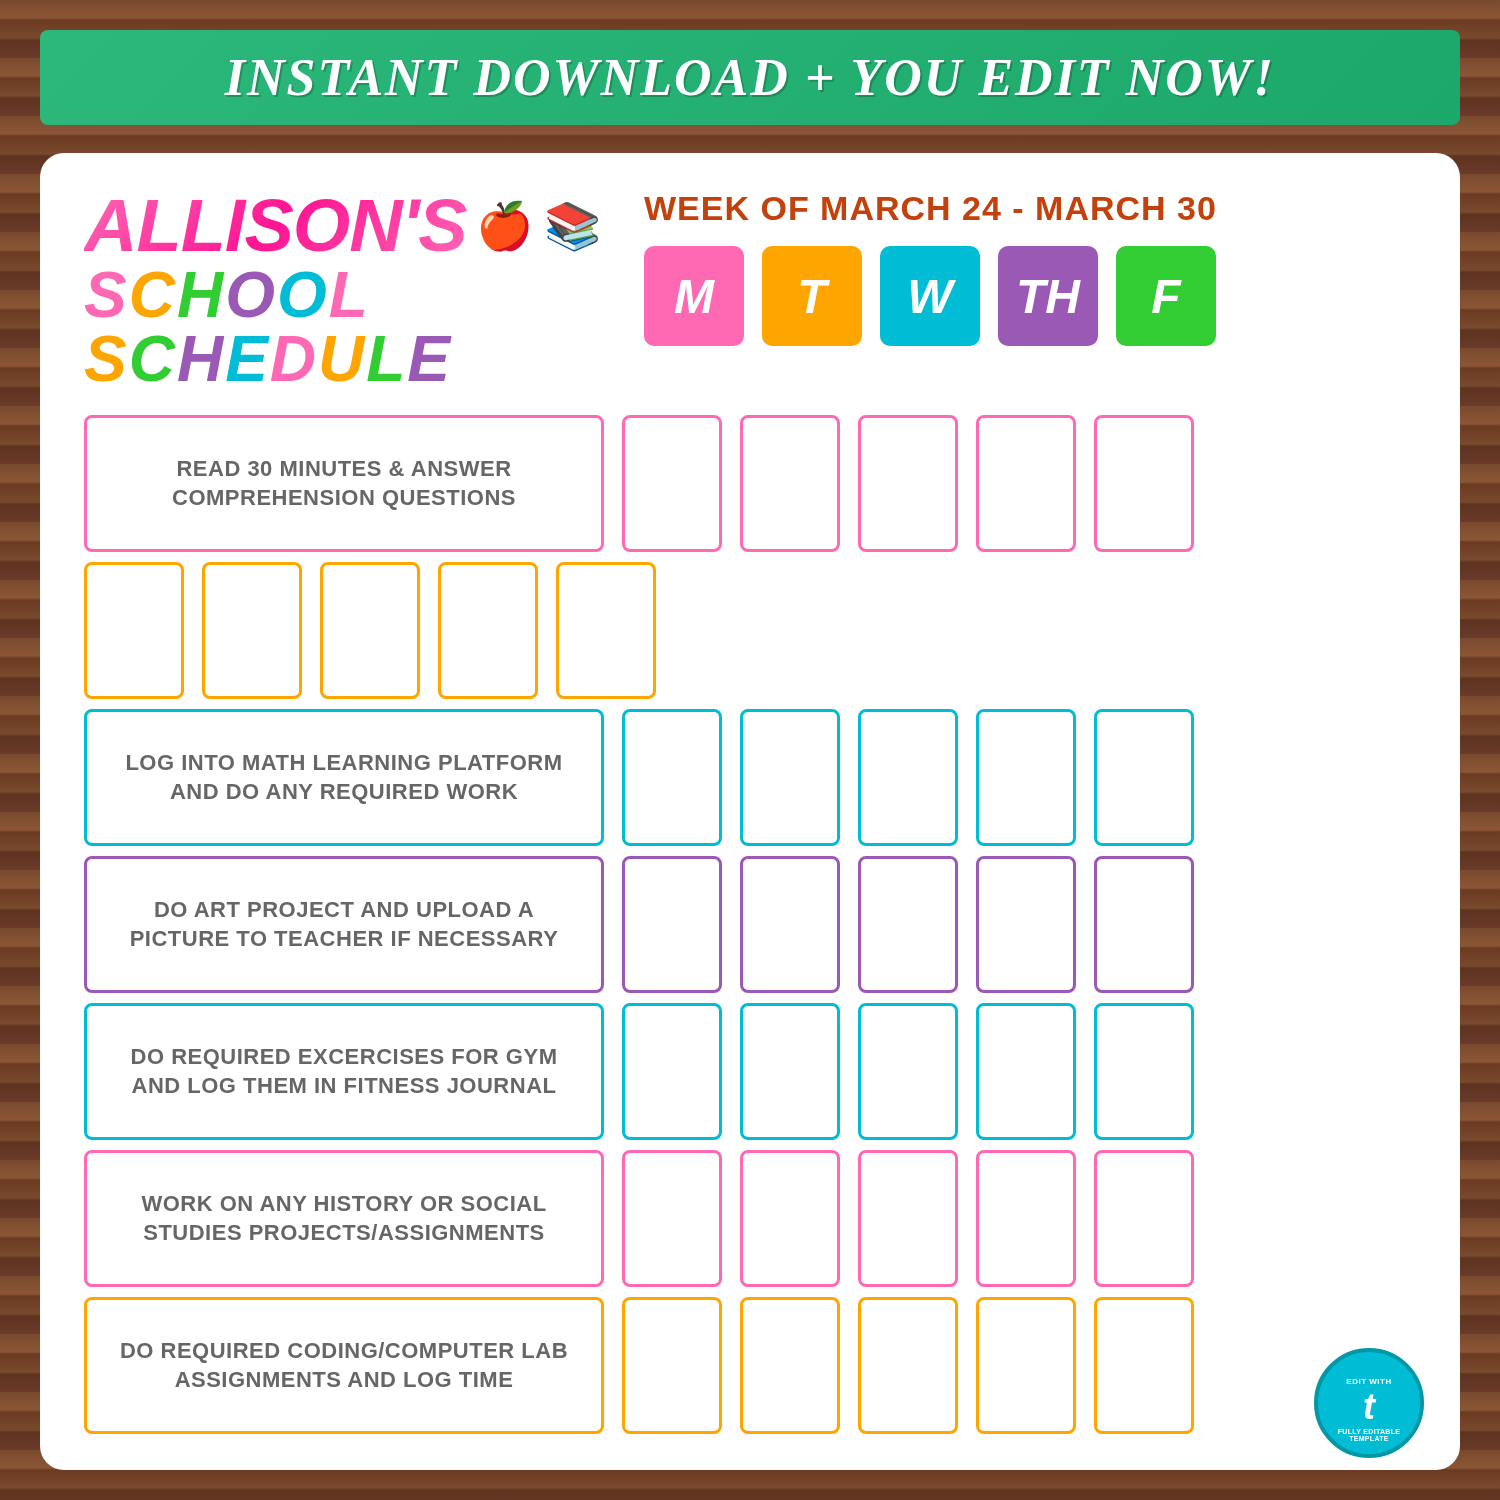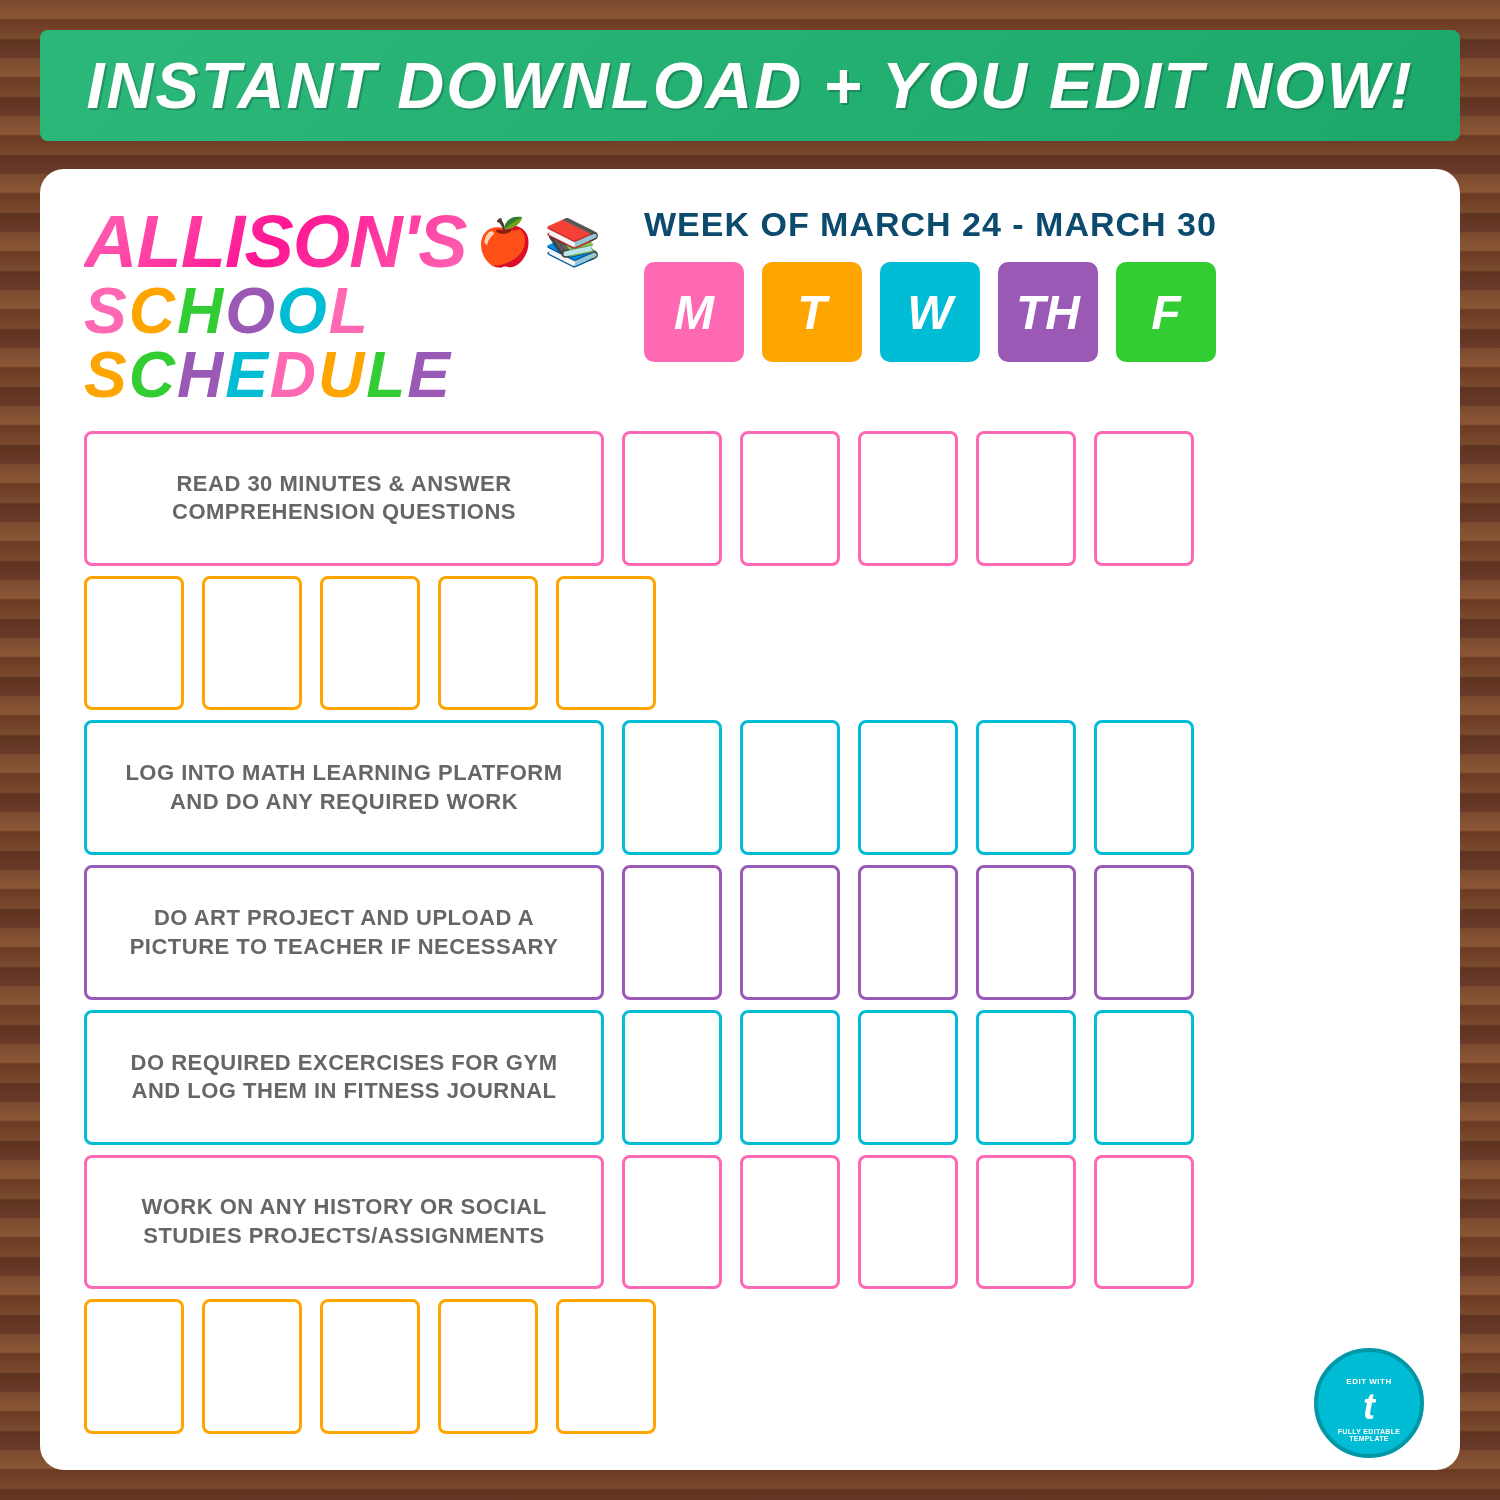--- a/index.html
+++ b/index.html
@@ -30,26 +30,27 @@
     .banner {
       width: 100%;
       background: linear-gradient(135deg, #2db87b, #1da86b);
       border-radius: 8px;
       padding: 18px 30px;
       text-align: center;
       margin-bottom: 28px;
     }
 
     .banner-text {
-      font-size: 65px;
+      font-size: 52px;
       font-weight: 900;
       color: white;
       letter-spacing: 2px;
       text-shadow: 2px 2px 0px rgba(0,0,0,0.2);
       font-style: italic;
+      font-family: Liberation Serif, serif;
     }
 
     .card {
       background: white;
       border-radius: 24px;
       width: 100%;
       flex: 1;
       padding: 36px 44px 36px 44px;
       display: flex;
       flex-direction: column;
@@ -122,21 +123,21 @@
       flex: 1;
       display: flex;
       flex-direction: column;
       align-items: flex-start;
       padding-left: 40px;
     }
 
     .week-text {
       font-size: 34px;
       font-weight: 900;
-      color: #0c4a6e;
+      color: #c2410c;
       letter-spacing: 1px;
       margin-bottom: 18px;
       font-family: 'Arial Black', Arial, sans-serif;
     }
 
     .day-headers {
       display: flex;
       gap: 18px;
     }
 
@@ -375,20 +376,21 @@
         <div class="task-cells">
           <div class="check-cell"></div>
           <div class="check-cell"></div>
           <div class="check-cell"></div>
           <div class="check-cell"></div>
           <div class="check-cell"></div>
         </div>
       </div>
 
       <div class="task-row row-7">
+        <div class="task-label">DO REQUIRED CODING/COMPUTER LAB ASSIGNMENTS AND LOG TIME</div>
         <div class="task-cells">
           <div class="check-cell"></div>
           <div class="check-cell"></div>
           <div class="check-cell"></div>
           <div class="check-cell"></div>
           <div class="check-cell"></div>
         </div>
       </div>
 
     </div>

